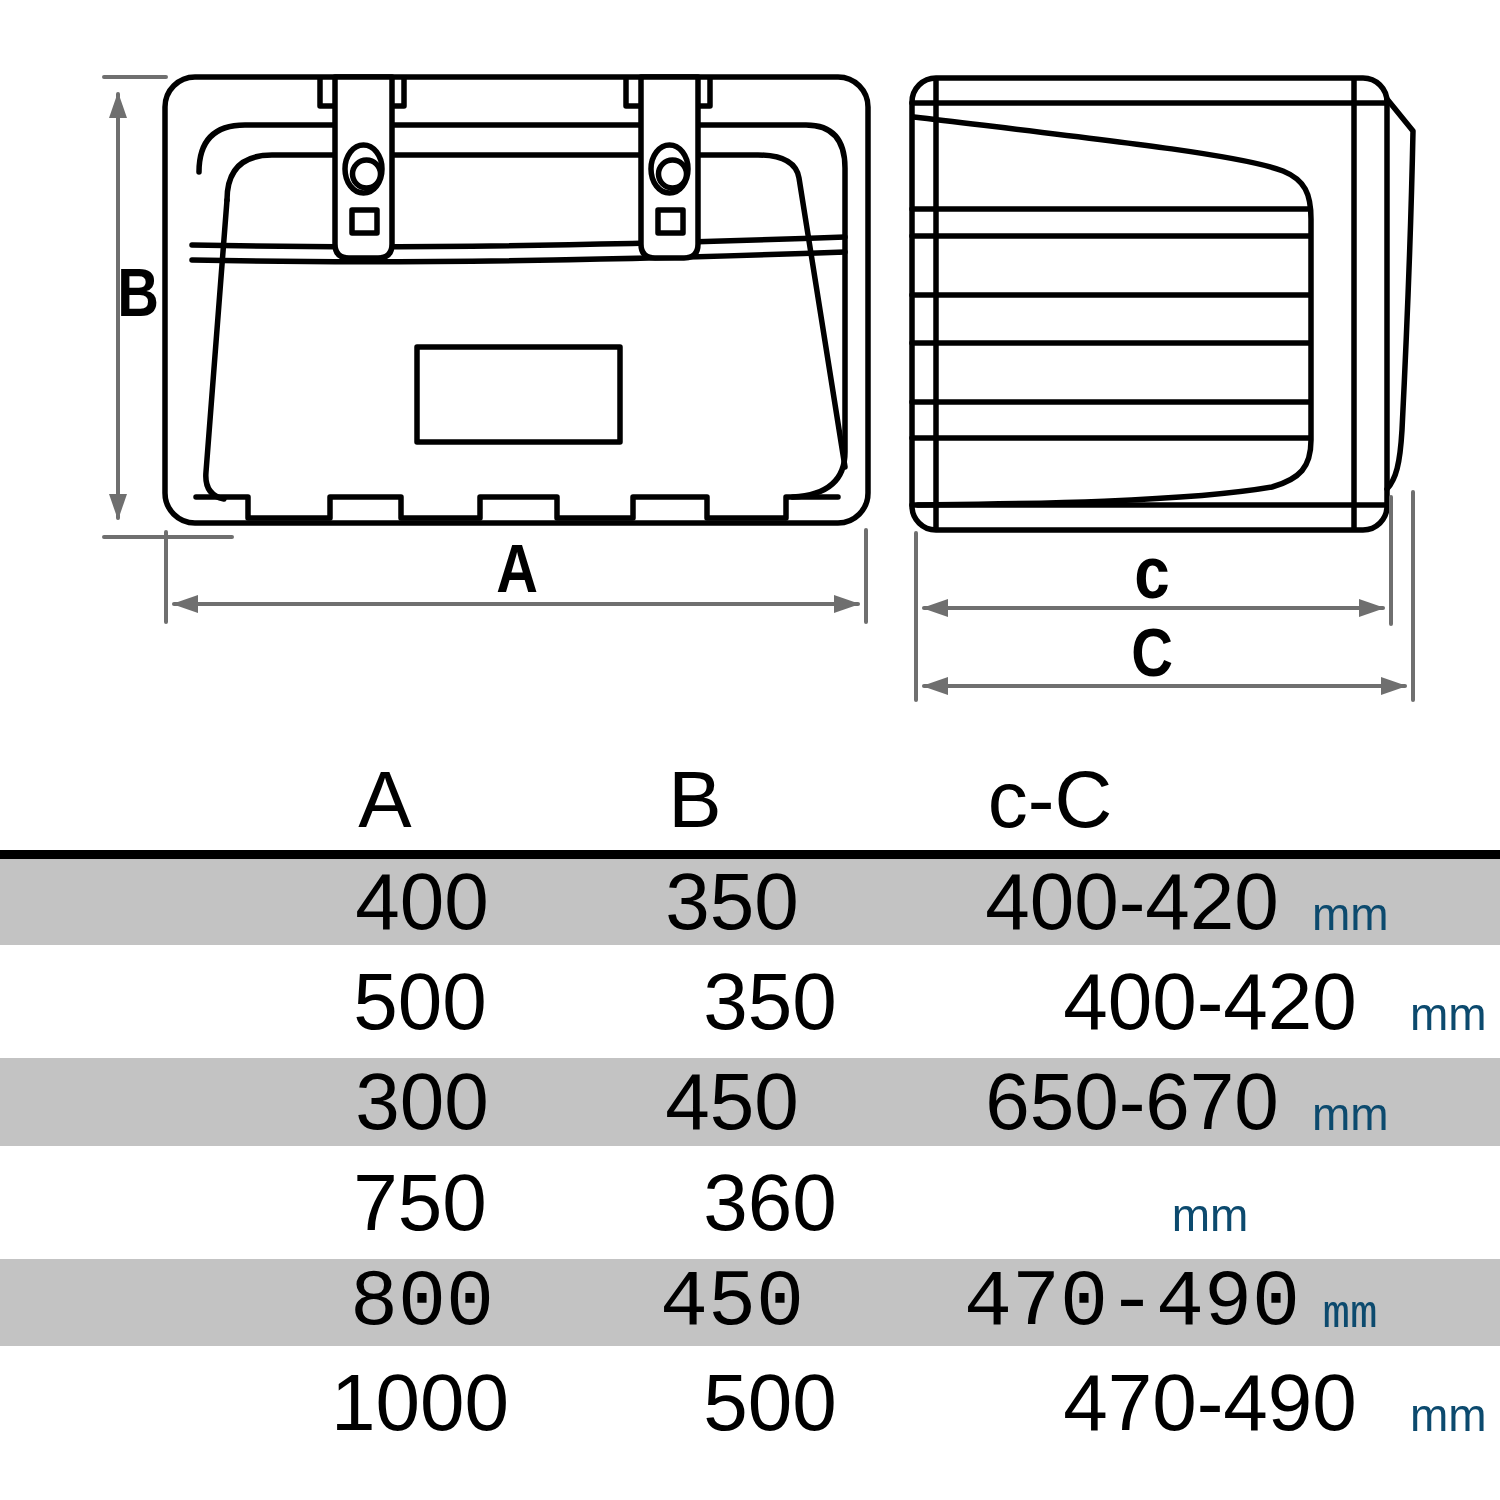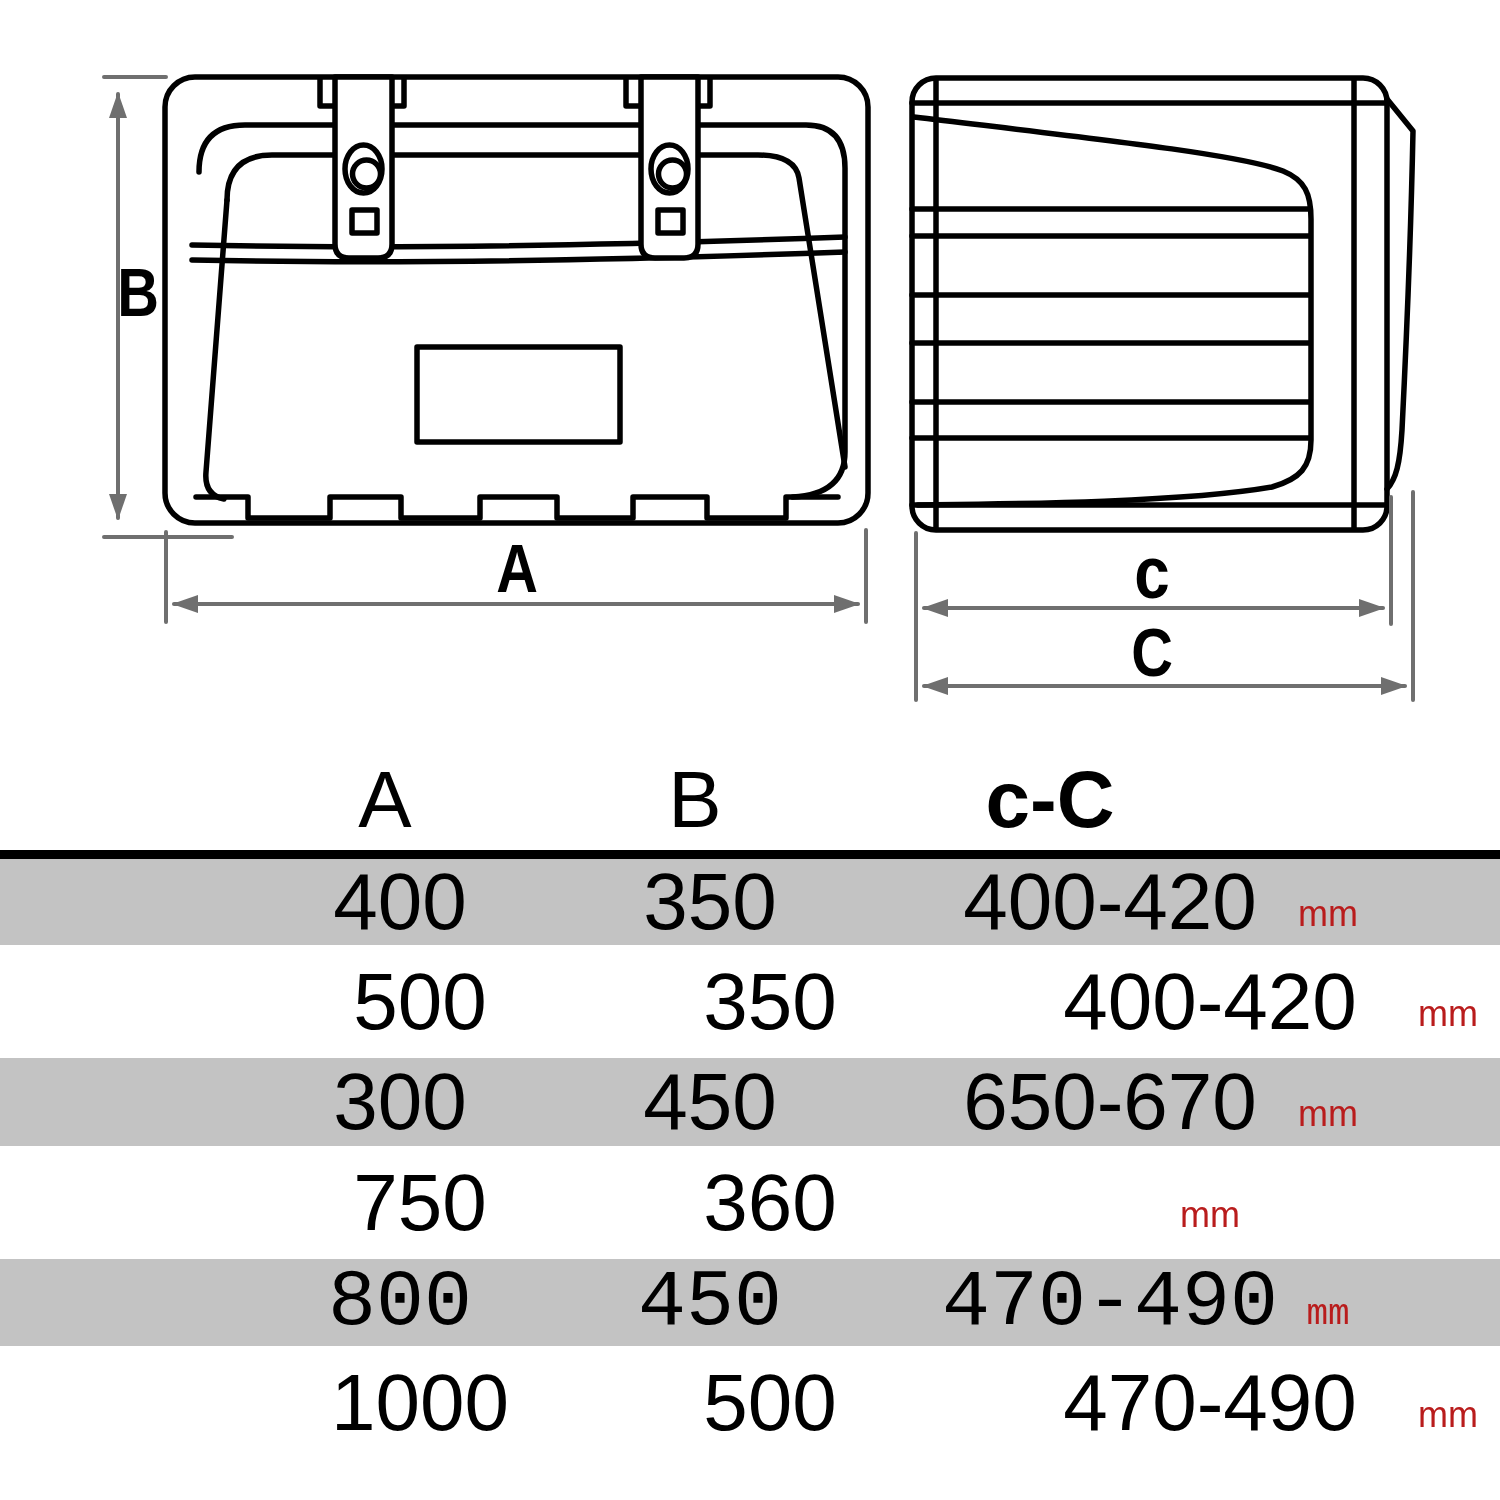--- a/index.html
+++ b/index.html
@@ -18,26 +18,26 @@
   }
   .thead{height:120px;}
   .thead .cell{align-self:end;padding-bottom:10px;}
   .divider{height:9px;background:#000;}
   .cell{
     text-align:center;font-size:80px;font-weight:400;color:#000;
     letter-spacing:0px;line-height:1;white-space:nowrap;
   }
   .hdr-a{transform:translateX(-15px);}
   .hdr-b{transform:translateX(-15px);}
-  .hdr-cc{transform:translateX(-60px);font-weight:bold;}
+  .hdr-cc{transform:translateX(-60px);}
   .unitcell{
-    text-align:center;font-size:36px;color:#b91c1c;line-height:1;
+    text-align:center;font-size:46px;color:#0c4a6e;line-height:1;
     transform:translateY(12px);
   }
-  .r-gray{background:#c3c3c3;}
+  .r-gray{background:#c3c3c3;padding-left:22px;}
   .h86{height:86px;}
   .h87{height:87px;font-family:Liberation Mono, monospace;}
   .h88{height:88px;}
   .h113{height:113px;gap:20px;}
 </style>
 </head>
 <body>
 
 <div class="canvas">
 

